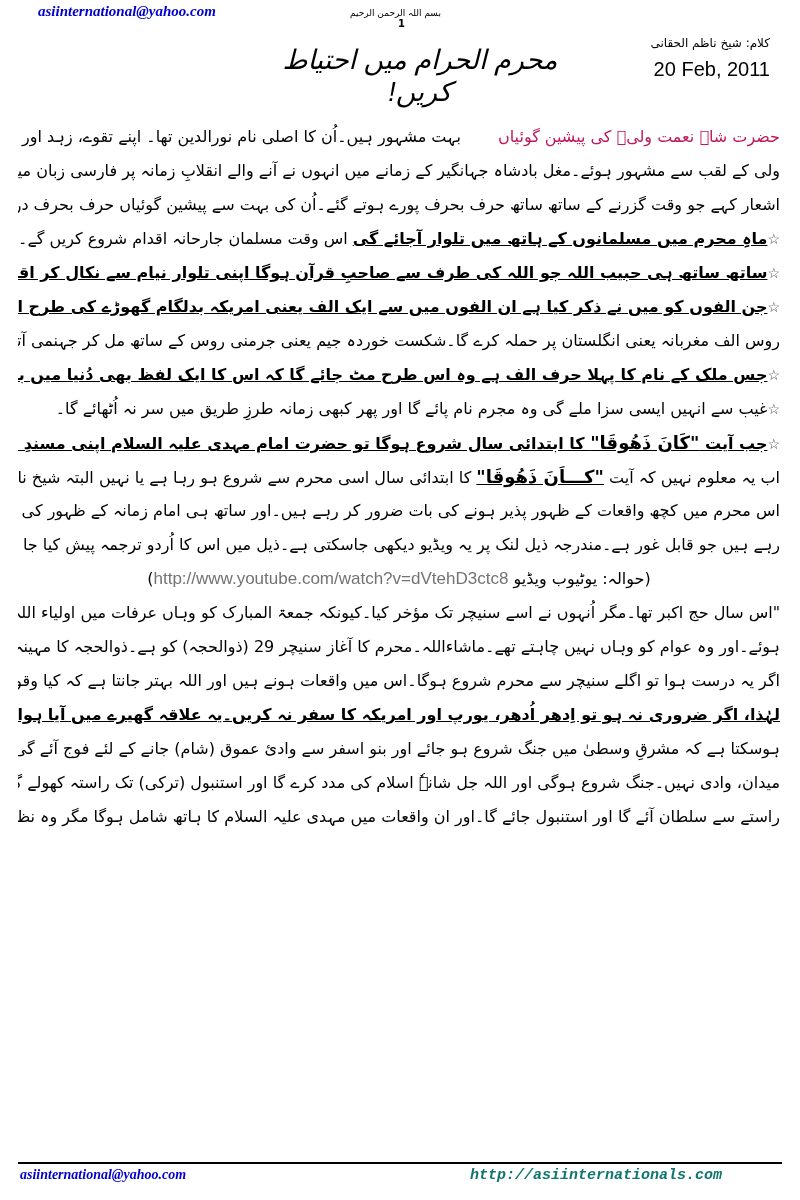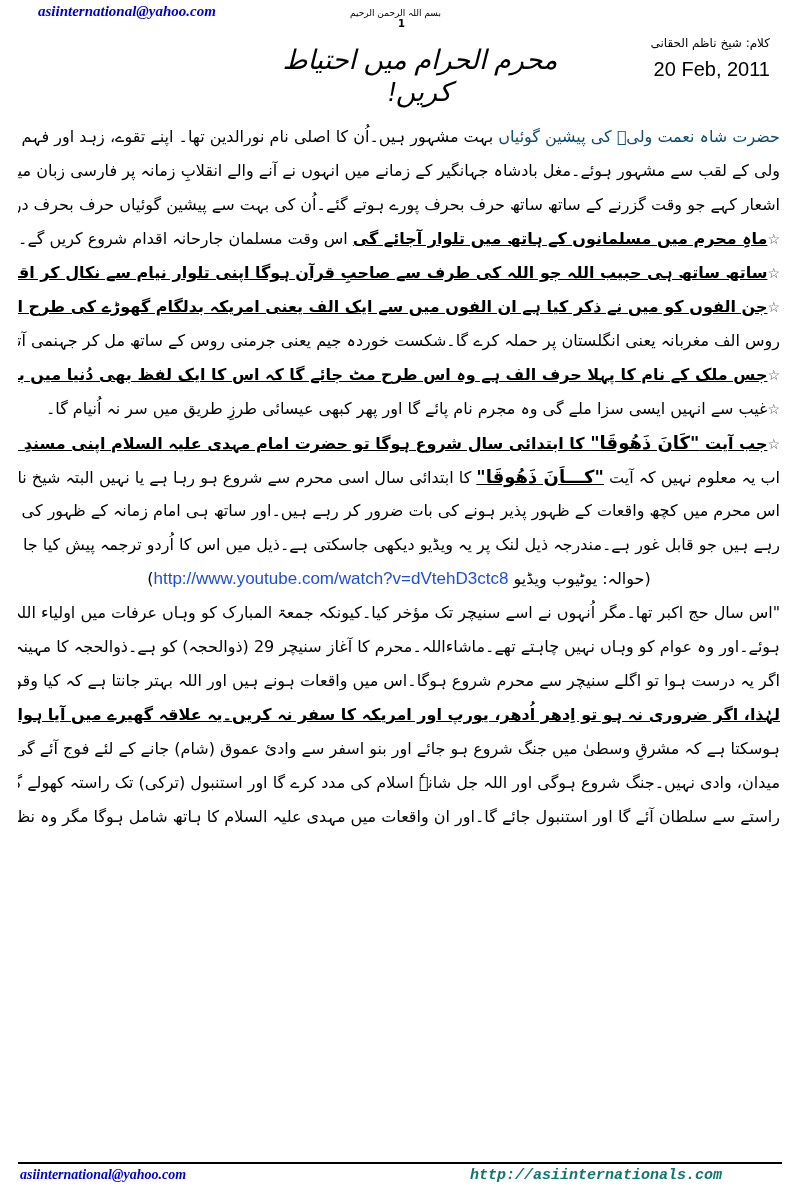--- a/index.html
+++ b/index.html
@@ -5,27 +5,27 @@
   html, body { margin:0; padding:0; background:#ffffff; }
   body { width:800px; height:1200px; position:relative; overflow:hidden; font-family:"DejaVu Sans", sans-serif; color:#000; }
   .hdr-email { position:absolute; left:38px; top:3px; font-family:"Liberation Serif", serif; font-style:italic; font-weight:bold; font-size:15px; color:#0000cc; }
   .bism { position:absolute; left:350px; top:8px; width:110px; text-align:left; font-size:9px; line-height:10px; direction:rtl; }
   .pagenum { position:absolute; left:398px; top:18px; font-size:10px; font-weight:bold; }
   .title { position:absolute; left:270px; top:44px; width:300px; text-align:center; direction:rtl; font-family:Liberation Sans, sans-serif; font-style:italic; font-size:27px; }
   .author { position:absolute; left:630px; top:36px; width:140px; text-align:right; direction:rtl; font-size:12px; }
   .date { position:absolute; left:630px; top:58px; width:140px; text-align:right; font-family:"Liberation Sans", sans-serif; font-size:20px; }
   .body { position:absolute; left:18px; top:120px; width:762px; direction:rtl; text-align:justify; }
   .line { display:block; height:34px; line-height:34px; font-size:16px; white-space:nowrap; overflow:hidden; text-align:right; }
-  .blue { color:#0c4a6e; }
+  .blue { color:#be185d;margin-left:32px; }
   .b { font-weight:bold; }
   .u { text-decoration:underline; }
   .star { color:#444; font-size:14px; }
   .aya { font-weight:bold; font-size:18px; text-decoration:underline; }
   .link-line { text-align:center; }
-  .url { color:#1d4ed8; font-family:"Liberation Sans", sans-serif; font-size:17px; direction:ltr; unicode-bidi:embed; }
+  .url { color:#737373; font-family:"Liberation Sans", sans-serif; font-size:17px; direction:ltr; unicode-bidi:embed; }
   .rule { position:absolute; left:18px; top:1162px; width:764px; height:2px; background:#000; }
   .ftr-email { position:absolute; left:20px; top:1167px; font-family:"Liberation Serif", serif; font-style:italic; font-weight:bold; font-size:14px; color:#0000cc; }
   .ftr-site { position:absolute; left:470px; top:1167px; font-family:"Liberation Mono", monospace; font-style:italic; font-weight:bold; font-size:15px; color:#0f766e; }
 </style>
 </head>
 <body>
 
 <div class="hdr-email">asiinternational@yahoo.com</div>
 <div class="bism">بسم اللہ الرحمن الرحیم</div>
 <div class="pagenum">1</div>
@@ -37,21 +37,21 @@
   <span class="line"><span class="blue">حضرت شاہ نعمت ولیؒ کی پیشین گوئیاں</span><span> بہت مشہور ہیں۔اُن کا اصلی نام نورالدین تھا۔ اپنے تقوے، زہد اور فہم و فراست کی وجہ سے نعمت</span></span>
   <span class="line">ولی کے لقب سے مشہور ہوئے۔مغل بادشاہ جہانگیر کے زمانے میں انہوں نے آنے والے انقلابِ زمانہ پر فارسی زبان میں 2,000</span>
   <span class="line">اشعار کہے جو وقت گزرنے کے ساتھ ساتھ حرف بحرف پورے ہوتے گئے۔اُن کی بہت سے پیشین گوئیاں حرف بحرف درست ثابت ہوئی</span>
 
   <span class="line"><span class="star">☆</span><span class="b u">ماہِ محرم میں مسلمانوں کے ہاتھ میں تلوار آجائے گی</span><span> اس وقت مسلمان جارحانہ اقدام شروع کریں گے۔اس کے بعد پورے ہندوستان میں</span></span>
 
   <span class="line"><span class="star">☆</span><span class="b u">ساتھ ساتھ ہی حبیب اللہ جو اللہ کی طرف سے صاحبِ قرآن ہوگا اپنی تلوار نیام سے نکال کر اقدام کرے گا۔</span></span>
   <span class="line"><span class="star">☆</span><span class="b u">جن الفوں کو میں نے ذکر کیا ہے ان الفوں میں سے ایک الف یعنی امریکہ بدلگام گھوڑے کی طرح الف یعنی سرکش ہو کر شریک ہوگا</span></span>
   <span class="line">روس الف مغربانہ یعنی انگلستان پر حملہ کرے گا۔شکست خوردہ جیم یعنی جرمنی روس کے ساتھ مل کر جہنمی آتشیں اسلحہ تیار کرکے اپنے ہمراہ لائے گا۔</span>
   <span class="line"><span class="star">☆</span><span class="b u">جس ملک کے نام کا پہلا حرف الف ہے وہ اس طرح مٹ جائے گا کہ اس کا ایک لفظ بھی دُنیا میں بغیر تاریخوں کے نہ رہے گا۔</span></span>
-  <span class="line"><span class="star">☆</span><span>غیب سے انہیں ایسی سزا ملے گی وہ مجرم نام پائے گا اور پھر کبھی عیسائی طرزِ طریق میں سر نہ اُنیام گا۔</span></span>
+  <span class="line"><span class="star">☆</span><span>غیب سے انہیں ایسی سزا ملے گی وہ مجرم نام پائے گا اور پھر کبھی زمانہ طرزِ طریق میں سر نہ اُٹھائے گا۔</span></span>
   <span class="line"><span class="star">☆</span><span class="b u">جب آیت </span><span class="aya">"کَانَ ذَھُوقَا"</span><span class="b u"> کا ابتدائی سال شروع ہوگا تو حضرت امام مہدی علیہ السلام اپنی مسندِ مہدیانہ پر جلوہ افروز ہونگے۔</span></span>
 
   <span class="line"><span>اب یہ معلوم نہیں کہ آیت </span><span class="aya">"کـــاَنَ ذَھُوقَا"</span><span> کا ابتدائی سال اسی محرم سے شروع ہو رہا ہے یا نہیں البتہ شیخ ناظم</span></span>
   <span class="line">اس محرم میں کچھ واقعات کے ظہور پذیر ہونے کی بات ضرور کر رہے ہیں۔اور ساتھ ہی امام زمانہ کے ظہور کی بات بھی کر</span>
   <span class="line">رہے ہیں جو قابل غور ہے۔مندرجہ ذیل لنک پر یہ ویڈیو دیکھی جاسکتی ہے۔ذیل میں اس کا اُردو ترجمہ پیش کیا جا رہا ہے:</span>
 
   <span class="line link-line"><span>(حوالہ: یوٹیوب ویڈیو </span><span class="url">http://www.youtube.com/watch?v=dVtehD3ctc8</span><span>)</span></span>
 
   <span class="line">"اس سال حج اکبر تھا۔مگر اُنہوں نے اسے سنیچر تک مؤخر کیا۔کیونکہ جمعۃ المبارک کو وہاں عرفات میں اولیاء اللہ اکٹھے</span>
   <span class="line">ہوئے۔اور وہ عوام کو وہاں نہیں چاہتے تھے۔ماشاءاللہ۔محرم کا آغاز سنیچر 29 (ذوالحجہ) کو ہے۔ذوالحجہ کا مہینہ 29 دن کا ہے۔تو</span>

